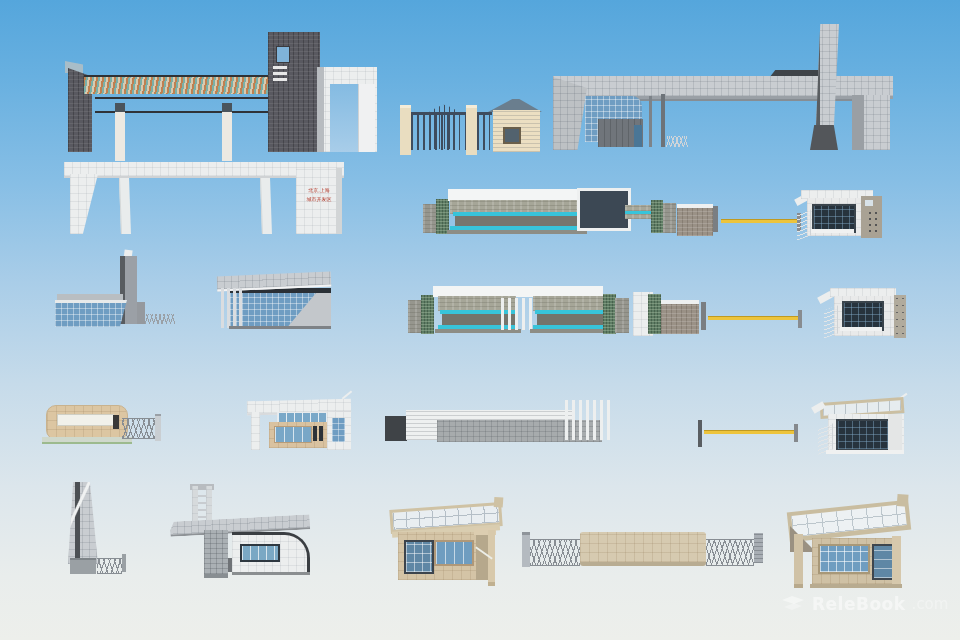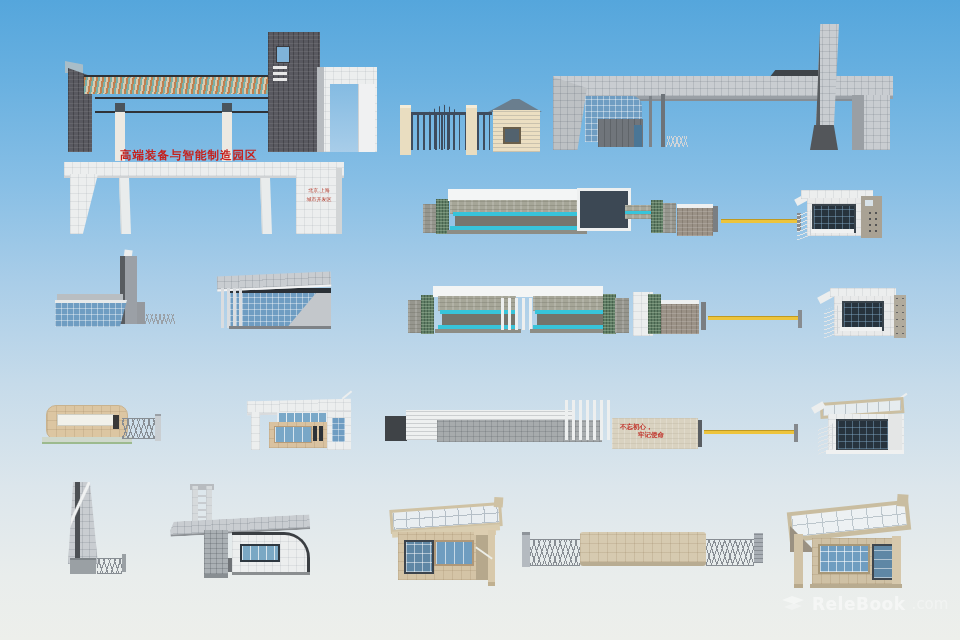--- a/index.html
+++ b/index.html
@@ -74,21 +74,20 @@
     <div class="p" style="left:113px;top:72px;width:4px;height:53px;background:#6d7379"></div>
     <div class="p" style="left:118px;top:114px;width:22px;height:11px;background-image:repeating-linear-gradient(72deg,#d0d4d8 0 1px,transparent 1px 4px),repeating-linear-gradient(-72deg,#d0d4d8 0 1px,transparent 1px 4px)"></div>
     <div class="p tl" style="left:267px;top:2px;width:24px;height:126px;clip-path:polygon(22% 0,100% 0,74% 100%,0 100%);background-image:linear-gradient(90deg,#595d61 0 5px,transparent 5px),repeating-linear-gradient(0deg,rgba(90,100,110,.18) 0 1px,transparent 1px 7px),repeating-linear-gradient(90deg,rgba(90,100,110,.18) 0 1px,transparent 1px 7px)"></div>
     <div class="p" style="left:262px;top:103px;width:28px;height:25px;background:#53565a;clip-path:polygon(15% 0,85% 0,100% 100%,0 100%)"></div>
     <div class="p tl" style="left:304px;top:73px;width:38px;height:55px">
       <div class="p" style="left:0;top:0;width:12px;height:55px;background:#9a9fa4"></div>
     </div>
   </div>
 
   <div class="m" style="left:62px;top:148px;width:285px;height:92px">
-    <div class="p t-title" style="left:58px;top:0">高端装备与智能制造园区</div>
     <div class="p tw" style="left:2px;top:14px;width:280px;height:14px;border-bottom:2px solid #cfd2d4"></div>
     <div class="p tw" style="left:8px;top:26px;width:28px;height:60px;clip-path:polygon(0 0,100% 0,46% 100%,0 100%)"></div>
     <div class="p" style="left:58px;top:30px;width:9px;height:56px;background:#e9ecec;transform:skewX(2deg);border-left:1px solid #d5d8d8"></div>
     <div class="p" style="left:199px;top:30px;width:9px;height:56px;background:#e9ecec;transform:skewX(2deg);border-left:1px solid #d5d8d8"></div>
     <div class="p tw" style="left:234px;top:20px;width:46px;height:66px">
       <div class="p" style="right:0;top:0;width:6px;height:66px;background:#d2d5d6"></div>
       <div class="p t-mini" style="left:6px;top:18px;width:34px">
         <div>北京,上海</div>
         <div>城市开发区</div>
       </div>
@@ -206,24 +205,20 @@
     <div class="p" style="left:76px;top:34px;width:4px;height:15px;background:#2c3238"></div>
     <div class="p tw" style="left:84px;top:20px;width:24px;height:38px"></div>
     <div class="p gb" style="left:89px;top:26px;width:13px;height:24px"></div>
   </div>
 
   <div class="m" style="left:382px;top:398px;width:420px;height:54px">
     <div class="p" style="left:3px;top:18px;width:22px;height:25px;background:#3f4347"></div>
     <div class="p rb" style="left:24px;top:12px;width:168px;height:30px;background-color:#eef0f0"></div>
     <div class="p" style="left:55px;top:22px;width:165px;height:22px;background:#a7abad;background-image:repeating-linear-gradient(0deg,rgba(70,76,82,.2) 0 1px,transparent 1px 5px),repeating-linear-gradient(90deg,rgba(70,76,82,.2) 0 1px,transparent 1px 6px)"></div>
     <div class="p sv" style="left:183px;top:2px;width:48px;height:40px"></div>
-    <div class="p" style="left:230px;top:20px;width:86px;height:31px;background:#d9d2c0;background-image:repeating-linear-gradient(0deg,rgba(150,140,120,.15) 0 1px,transparent 1px 5px),repeating-linear-gradient(90deg,rgba(255,255,255,.2) 0 1px,transparent 1px 6px)">
-      <div class="p t-slogan" style="left:8px;top:5px">不忘初心，</div>
-      <div class="p t-slogan" style="left:26px;top:13px">牢记使命</div>
-    </div>
     <div class="p" style="left:316px;top:22px;width:4px;height:27px;background:#5a5e62"></div>
     <div class="p arm" style="left:322px;top:32px;width:90px;height:3px"></div>
     <div class="p" style="left:412px;top:26px;width:4px;height:18px;background:#85898d"></div>
   </div>
 
   <div class="m" style="left:812px;top:394px;width:100px;height:66px">
     <div class="p" style="left:84px;top:2px;width:12px;height:2px;background:#eceeee;transform:rotate(-35deg)"></div>
     <div class="p" style="left:8px;top:6px;width:84px;height:16px;background:#cbbfa2;transform:rotate(-4deg)">
       <div class="p" style="left:3px;top:3px;right:3px;bottom:3px;background:#e6ecef;background-image:repeating-linear-gradient(90deg,#b8c2c8 0 1px,transparent 1px 11px)"></div>
     </div>

